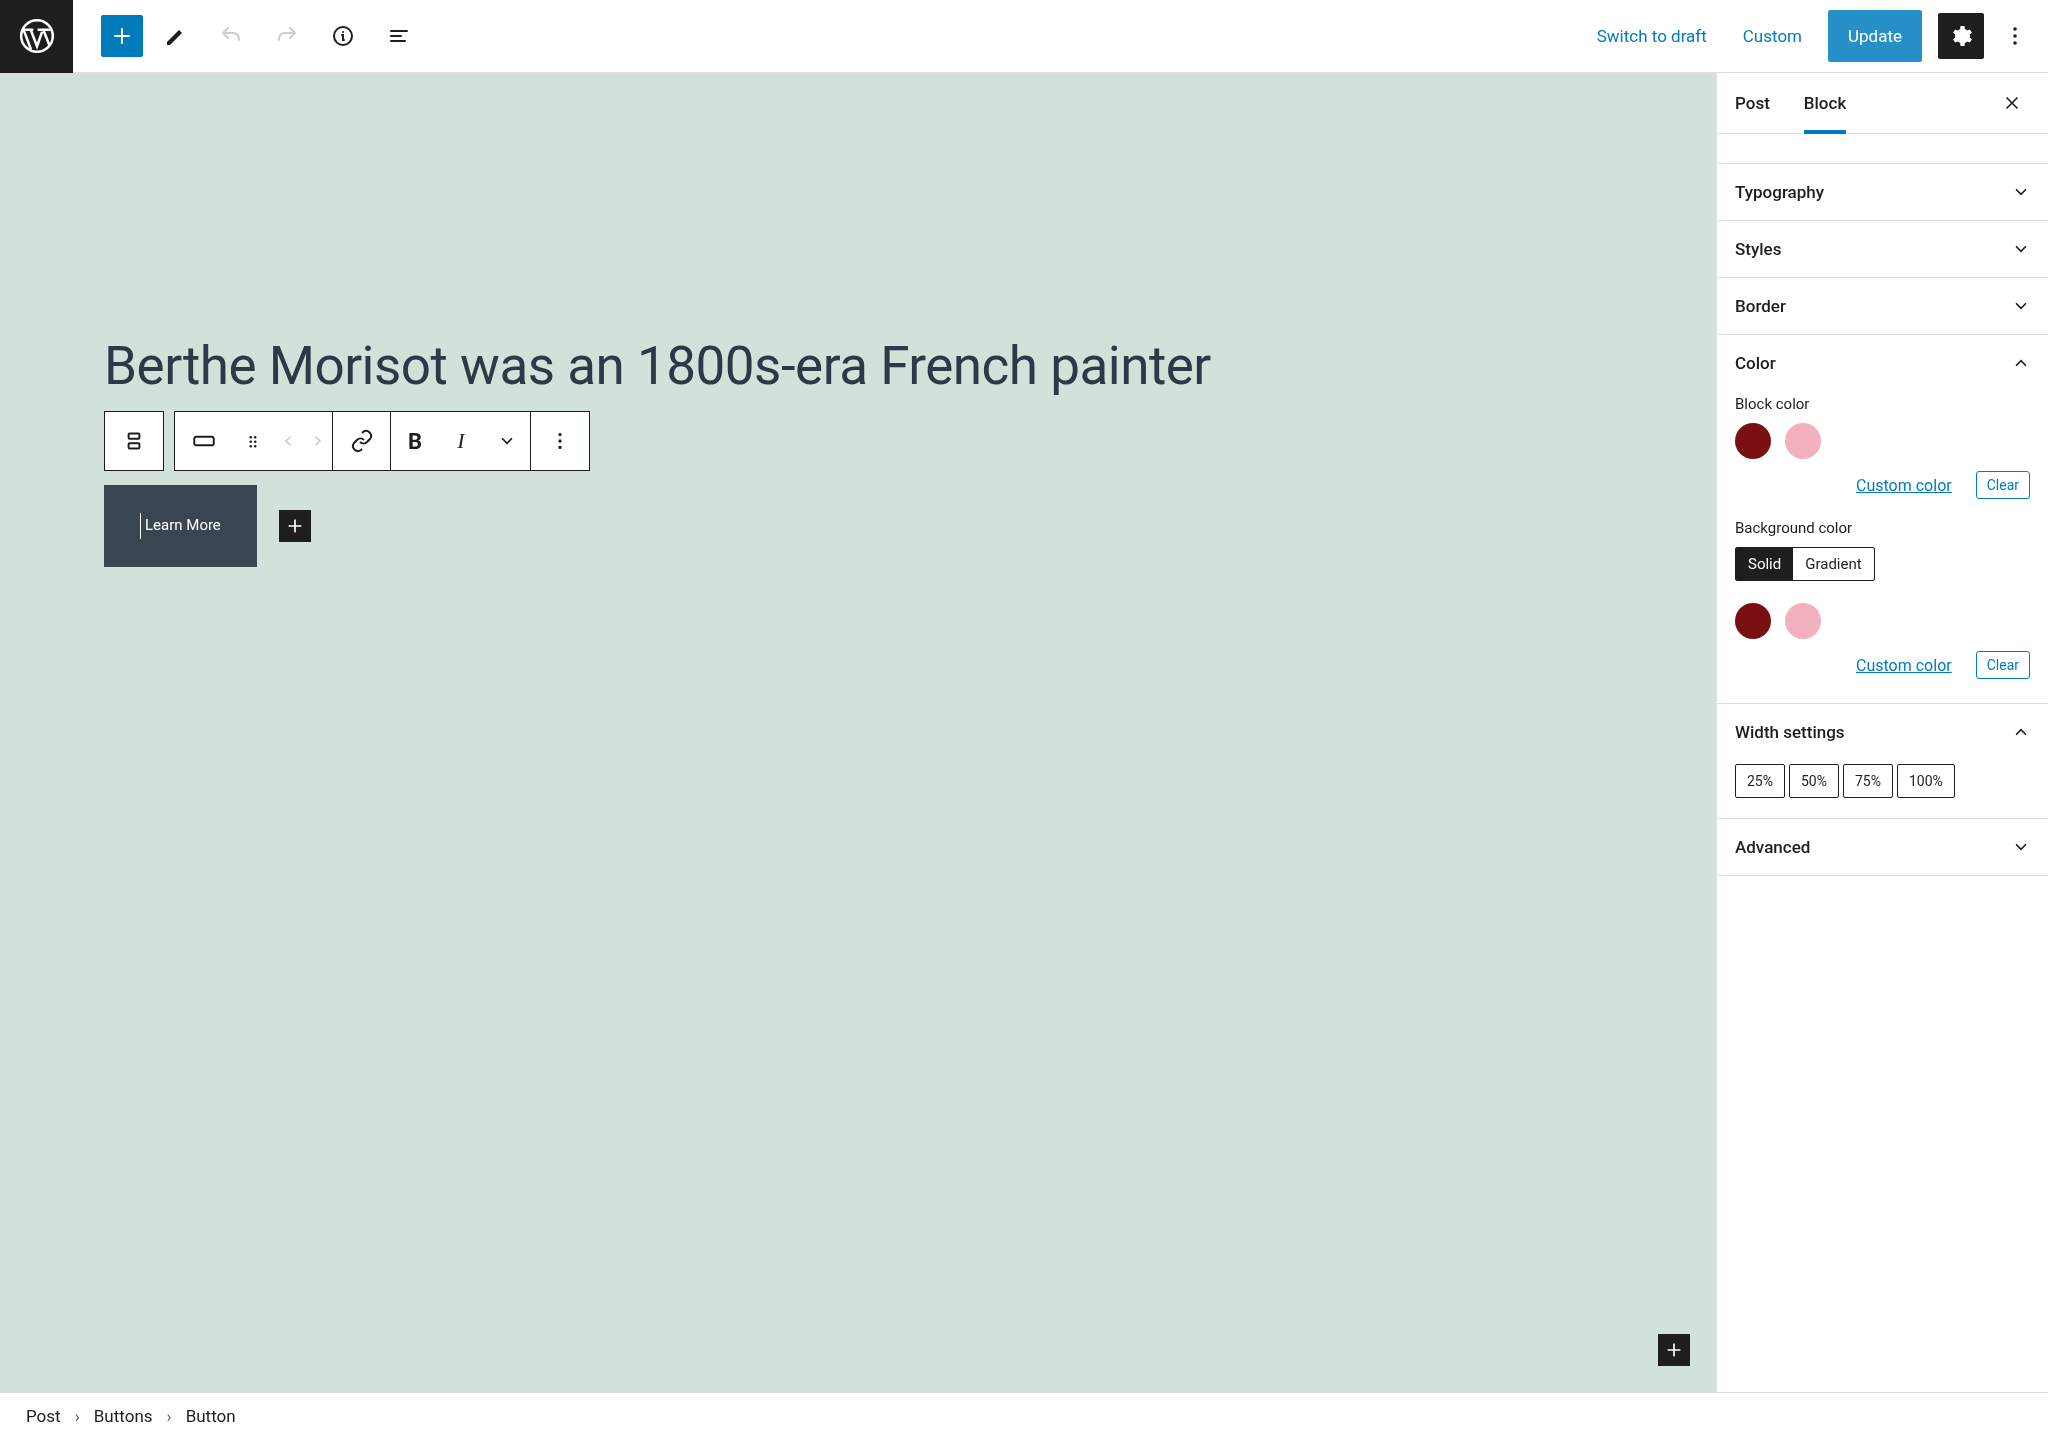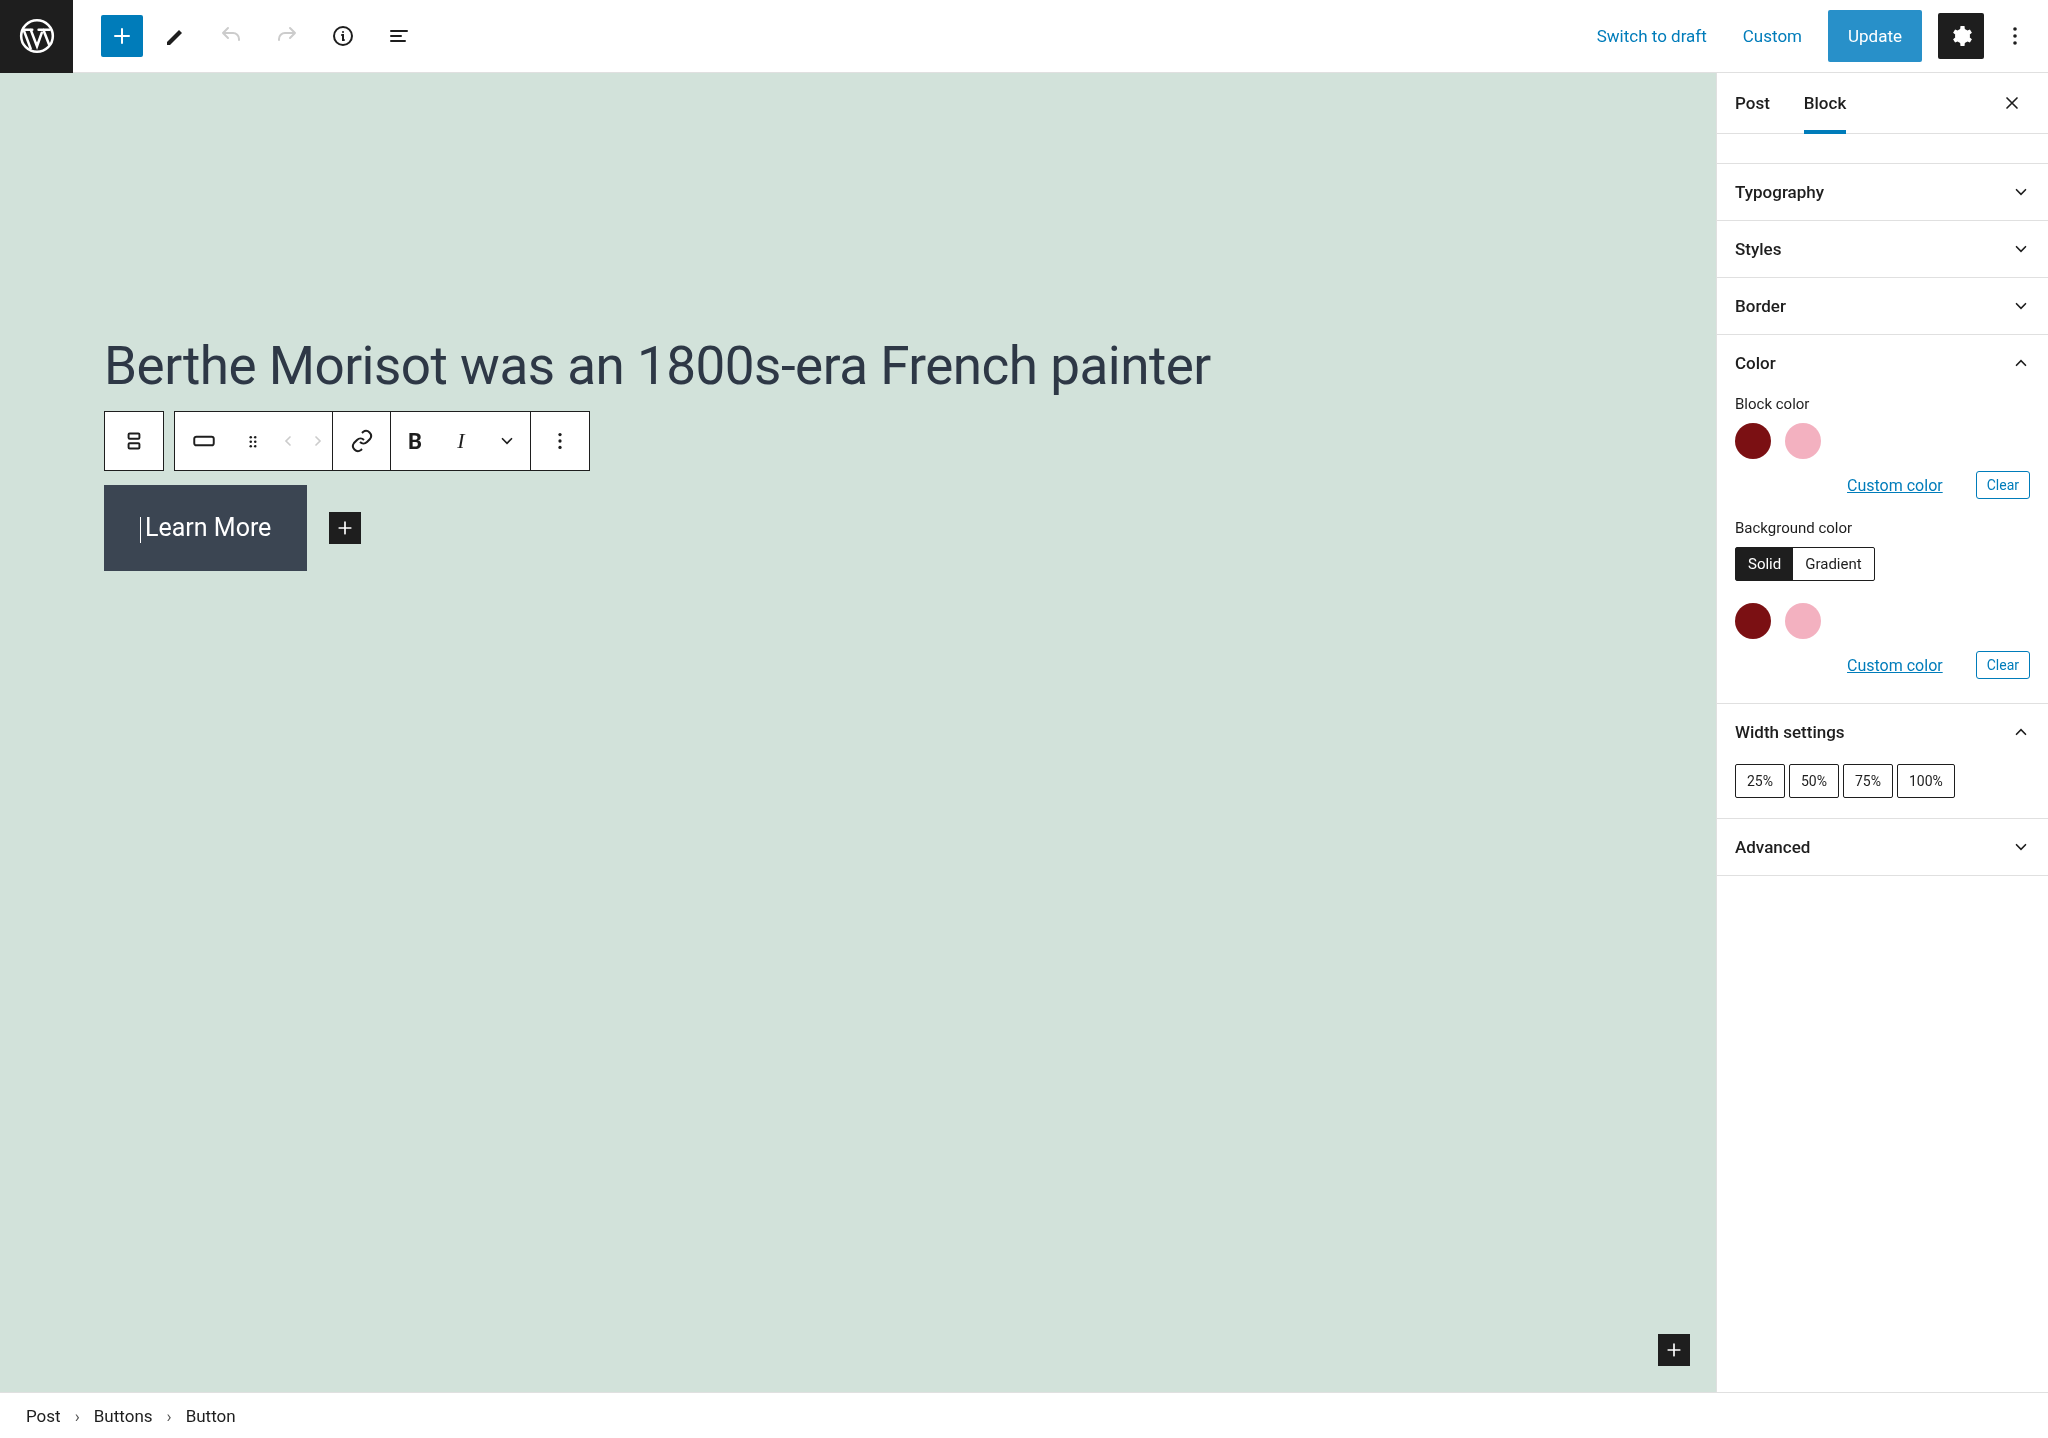--- a/index.html
+++ b/index.html
@@ -27,21 +27,21 @@
   .toolbar-group { background: #fff; border: 1px solid #1e1e1e; display: flex; }
   .toolbar-group.first { margin-right: 10px; }
   .toolbar-cell { width: 58px; height: 58px; display: flex; align-items: center; justify-content: center; cursor: pointer; }
   .toolbar-cell.narrow { width: 30px; }
   .toolbar-cell.divider { border-right: 1px solid #1e1e1e; }
   .toolbar-cell.disabled { color: #ccc; }
   .toolbar-cell .bold { font-weight: 700; font-size: 22px; }
   .toolbar-cell .italic { font-style: italic; font-size: 22px; font-family: Georgia, serif; }
 
   .button-block-row { display: flex; align-items: center; gap: 22px; margin-top: 14px; }
-  .button-block { background: #3b4552; color: #fff; font-size: 25px; padding: 28px 36px; position: relative; cursor: text; }
+  .button-block { background: #3b4552; color: #fff; font-size: 15px; padding: 28px 36px; position: relative; cursor: text; }
   .button-block .caret { display:inline-block; width:1px; height:26px; background:#fff; margin-right:4px; vertical-align:middle; }
   .inline-add { width: 32px; height: 32px; background: #1e1e1e; color:#fff; display:flex; align-items:center; justify-content:center; cursor:pointer; }
 
   .block-appender { position: absolute; right: 26px; bottom: 26px; width: 32px; height: 32px; background: #1e1e1e; color: #fff; display:flex; align-items:center; justify-content:center; cursor:pointer; }
 
   
   .sidebar { width: 332px; border-left: 1px solid #e0e0e0; background: #fff; overflow-y: auto; }
   .sidebar-tabs { display: flex; align-items: center; border-bottom: 1px solid #e0e0e0; padding: 0 18px; position: relative; }
   .sidebar-tab { padding: 20px 14px 20px 0; font-size: 17px; font-weight: 500; color: #1e1e1e; cursor: pointer; margin-right: 20px; position: relative; }
   .sidebar-tab.active::after { content:""; position:absolute; left:0; right:14px; bottom:-1px; height:4px; background:#007cba; }
@@ -50,21 +50,21 @@
   .blank-row { height: 30px; border-bottom: 1px solid #e0e0e0; }
   .panel { border-bottom: 1px solid #e0e0e0; }
   .panel-header { display:flex; align-items:center; justify-content:space-between; padding: 18px 18px; font-size: 17px; font-weight: 500; cursor:pointer; }
   .panel-body { padding: 4px 18px 20px 18px; }
 
   .sub-label { font-size: 15px; margin-bottom: 10px; }
   .swatch-row { display:flex; gap:14px; margin-bottom: 12px; }
   .swatch { width: 36px; height: 36px; border-radius: 50%; cursor:pointer; }
   .swatch.dark { background: #7b1013; }
   .swatch.light { background: #f3b1c0; }
-  .color-actions { display:flex; justify-content:flex-end; align-items:center; gap: 33px; margin-bottom: 20px; }
+  .color-actions { display:flex; justify-content:flex-end; align-items:center; gap: 24px; margin-bottom: 20px; }
   .custom-color { color:#007cba; text-decoration: underline; font-size: 16px; cursor:pointer; }
   .clear-btn { border: 1px solid #007cba; color:#007cba; font-size: 14px; padding: 5px 10px; border-radius: 3px; cursor:pointer; background:#fff; }
 
   .toggle-group { display:flex; border:1px solid #1e1e1e; border-radius: 2px; width: fit-content; margin-bottom: 22px; }
   .toggle-opt { padding: 7px 12px; font-size: 15px; cursor:pointer; }
   .toggle-opt.active { background:#1e1e1e; color:#fff; }
 
   .width-btns { display:flex; gap:4px; }
   .width-btn { border:1px solid #1e1e1e; padding: 8px 11px; font-size: 14px; cursor:pointer; background:#fff; border-radius:2px; }
 

